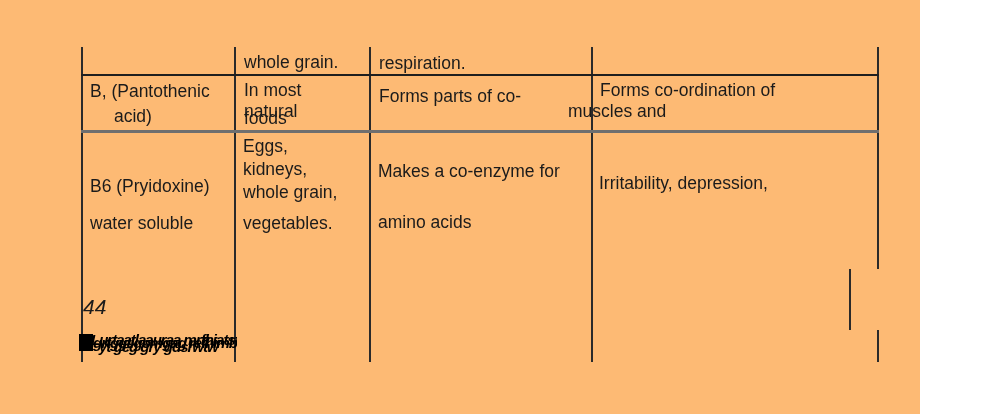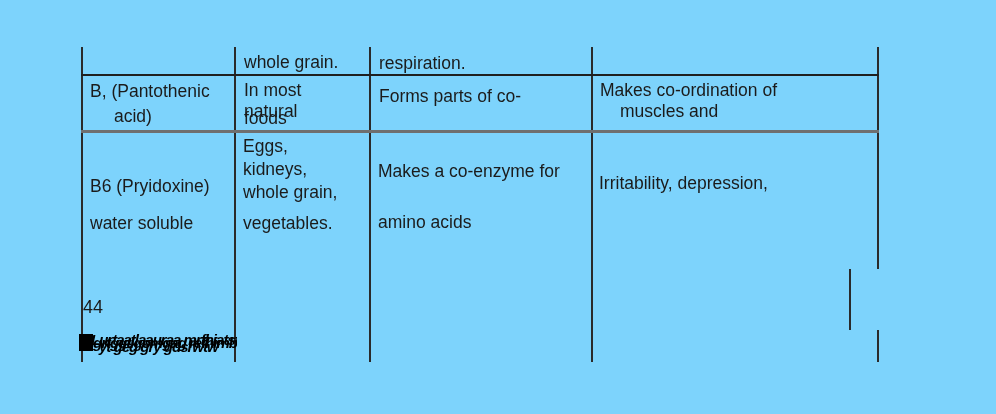--- a/index.html
+++ b/index.html
@@ -2,23 +2,23 @@
 <html><head>
 <meta charset="utf-8">
 <style>
   html, body {
     margin: 0;
     padding: 0;
     background: #ffffff;
   }
   .page {
     position: relative;
-    width: 996px;
+    width: 920px;
     height: 414px;
-    background: #7dd3fc;
+    background: #fdba74;
     overflow: hidden;
     font-family: "Liberation Sans", sans-serif;
     color: #1b1b1b;
     text-align: right;
   }
   
   .vline {
     position: absolute;
     width: 2px;
     background: #2a2a2a;
@@ -53,40 +53,41 @@
   #r1c3   { left: 379px; top: 52px; }
 
   #r2c1a  { left: 90px;  top: 80px; }
   #r2c1b  { left: 114px; top: 105px; }
   #r2c2a  { left: 244px; top: 79px; }
   #r2c2b1 { left: 244px; top: 100px; }
   #r2c2b2 { left: 244px; top: 107px; }
   #r2c3a  { left: 379px; top: 85px; }
   #r2c3b  { left: 379px; top: 108px; }
   #r2c4a  { left: 600px; top: 79px; }
-  #r2c4b1 { left: 620px; top: 100px; }
+  #r2c4b1 { left: 568px; top: 100px; }
   #r2c4b2 { left: 600px; top: 107px; }
 
   #r3c1a  { left: 90px;  top: 175px; }
   #r3c1b  { left: 90px;  top: 212px; }
   #r3c2a  { left: 243px; top: 135px; }
   #r3c2b  { left: 243px; top: 158px; }
   #r3c2c  { left: 243px; top: 181px; }
   #r3c2d  { left: 243px; top: 212px; }
   #r3c3a  { left: 378px; top: 160px; }
   #r3c3b  { left: 378px; top: 211px; }
   #r3c3c  { left: 378px; top: 233px; }
   #r3c4a  { left: 599px; top: 172px; }
   #r3c4b  { left: 599px; top: 195px; }
 
   
   #page-number {
     left: 83px;
     top: 294px;
-    font-size: 18px;
+    font-size: 21px;
+    font-style: italic;
     line-height: 26px;
   }
 
   
   #smudge {
     position: absolute;
     left: 79px;
     top: 331px;
     width: 158px;
     height: 27px;
@@ -131,21 +132,21 @@
 
   <div class="t" id="r1c2">whole grain.</div>
   <div class="t" id="r1c3">respiration.</div>
 
   <div class="t" id="r2c1a">B, (Pantothenic</div>
   <div class="t" id="r2c1b">acid)</div>
   <div class="t" id="r2c2a">In most</div>
   <div class="t" id="r2c2b1">natural</div>
   <div class="t" id="r2c2b2">foods</div>
   <div class="t" id="r2c3a">Forms parts of co-</div>
-  <div class="t" id="r2c4a">Makes co-ordination of</div>
+  <div class="t" id="r2c4a">Forms co-ordination of</div>
   <div class="t" id="r2c4b1">muscles and</div>
 
   <div class="t" id="r3c1a">B6 (Pryidoxine)</div>
   <div class="t" id="r3c1b">water soluble</div>
   <div class="t" id="r3c2a">Eggs,</div>
   <div class="t" id="r3c2b">kidneys,</div>
   <div class="t" id="r3c2c">whole grain,</div>
   <div class="t" id="r3c2d">vegetables.</div>
   <div class="t" id="r3c3b">amino acids</div>
   <div class="t" id="r3c3a">Makes a co-enzyme for</div>

